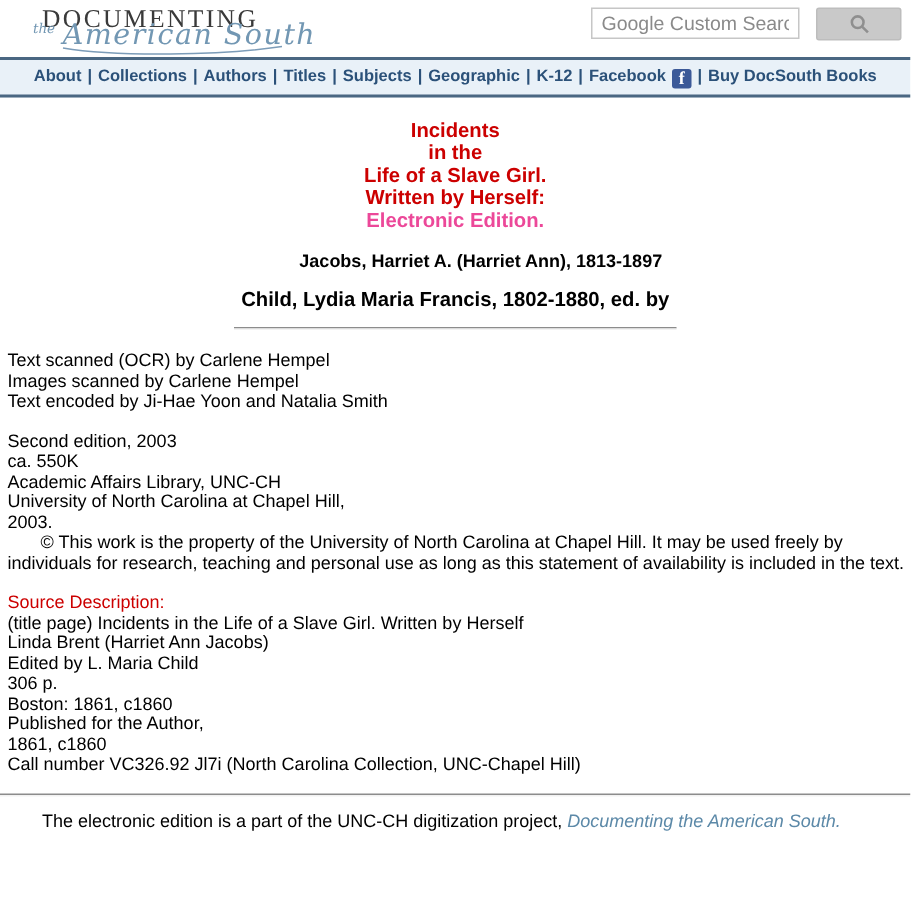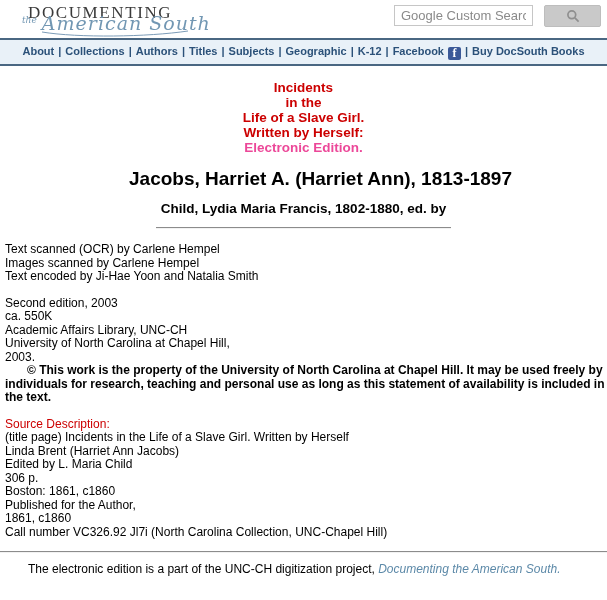--- a/index.html
+++ b/index.html
@@ -60,35 +60,35 @@
     background:var(--facebook-blue);color:#fff;border-radius:2px;
     font-family:"Liberation Serif",serif;font-weight:bold;font-size:12px;
     line-height:13px;text-align:center;vertical-align:-2px;cursor:pointer;
   }
   
   .title-block{margin-top:14px;text-align:center;}
   .title-line{
     color:var(--accent-red);font-size:13.5px;font-weight:bold;line-height:15px;
   }
   .edition-line{font-size:13.5px;font-weight:bold;line-height:15px;color:#ec4899;}
-  .author-line{margin-top:13px;font-size:19px;font-weight:bold;padding-left:34px;}
+  .author-line{margin-top:13px;font-size:12px;font-weight:bold;padding-left:34px;}
   .editor-line{margin-top:11px;font-size:13.5px;font-weight:bold;}
   .funding{
     margin:22px auto 0 auto;max-width:485px;color:var(--accent-red);
     font-size:12px;line-height:14px;
   }
   .hr-center{
     width:295px;margin:11px auto 0 auto;border:0;height:0;
     border-top:1px solid #8c8c8c;border-bottom:1px solid #f2f2f2;
   }
   
   .body-text{margin:14px 0 0 5px;font-size:12px;line-height:13.5px;}
   .line{white-space:nowrap;}
   .credits{margin-bottom:13px;}
-  .copyright{margin:0;text-indent:22px;padding-right:0;white-space:normal;font-weight:bold;}
+  .copyright{margin:0;text-indent:22px;padding-right:0;white-space:normal;}
   .source-desc{margin-top:13px;}
   .red-heading{color:var(--accent-red);font-weight:normal;}
   .hr-full{
     margin:12px 0 10px 0;border:0;height:0;
     border-top:1px solid #8c8c8c;border-bottom:1px solid #f2f2f2;
   }
   .footer-notes{margin-left:3px;font-size:12px;line-height:13.5px;}
   .footer-notes p{margin:0;text-indent:25px;}
   .doclink{
     color:var(--link-blue);font-style:italic;text-decoration:none;cursor:pointer;

